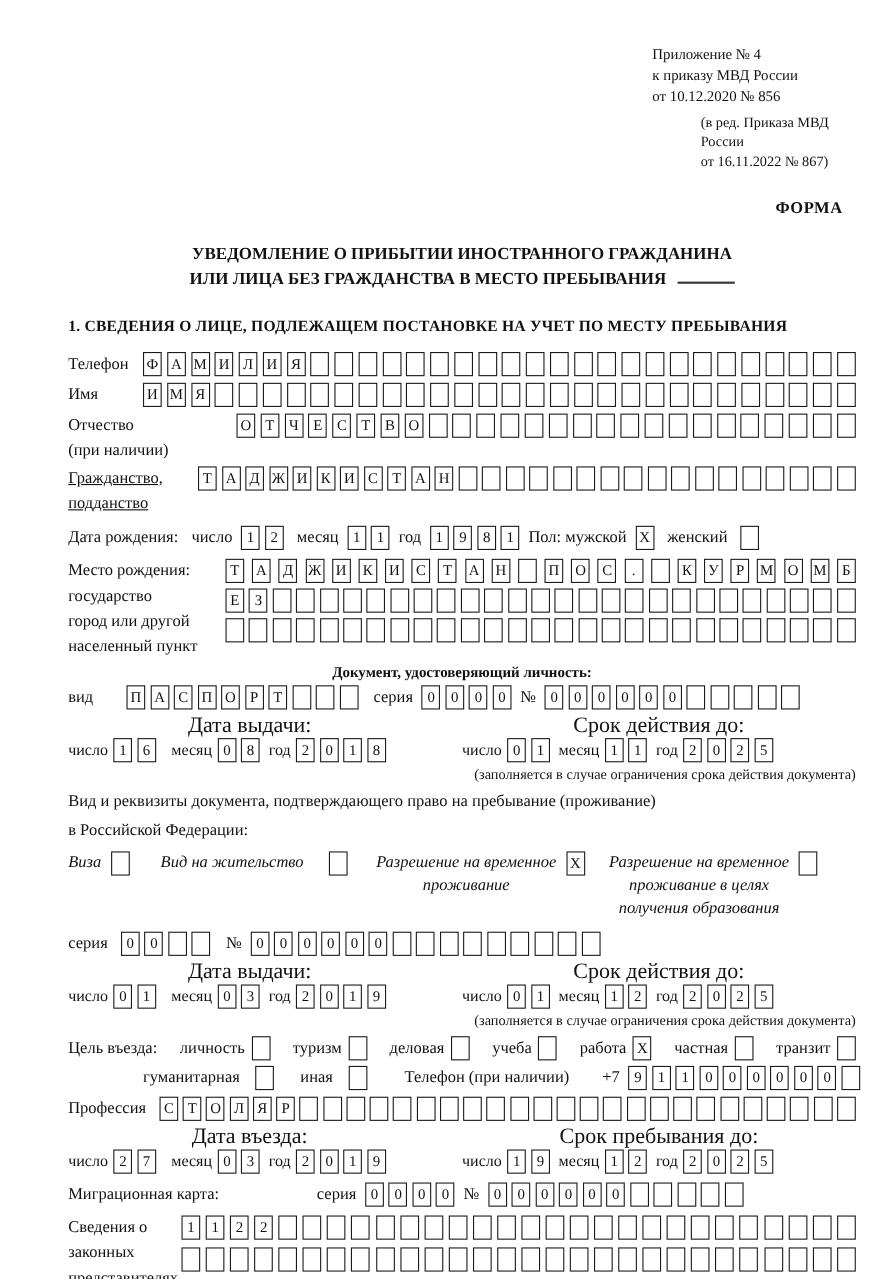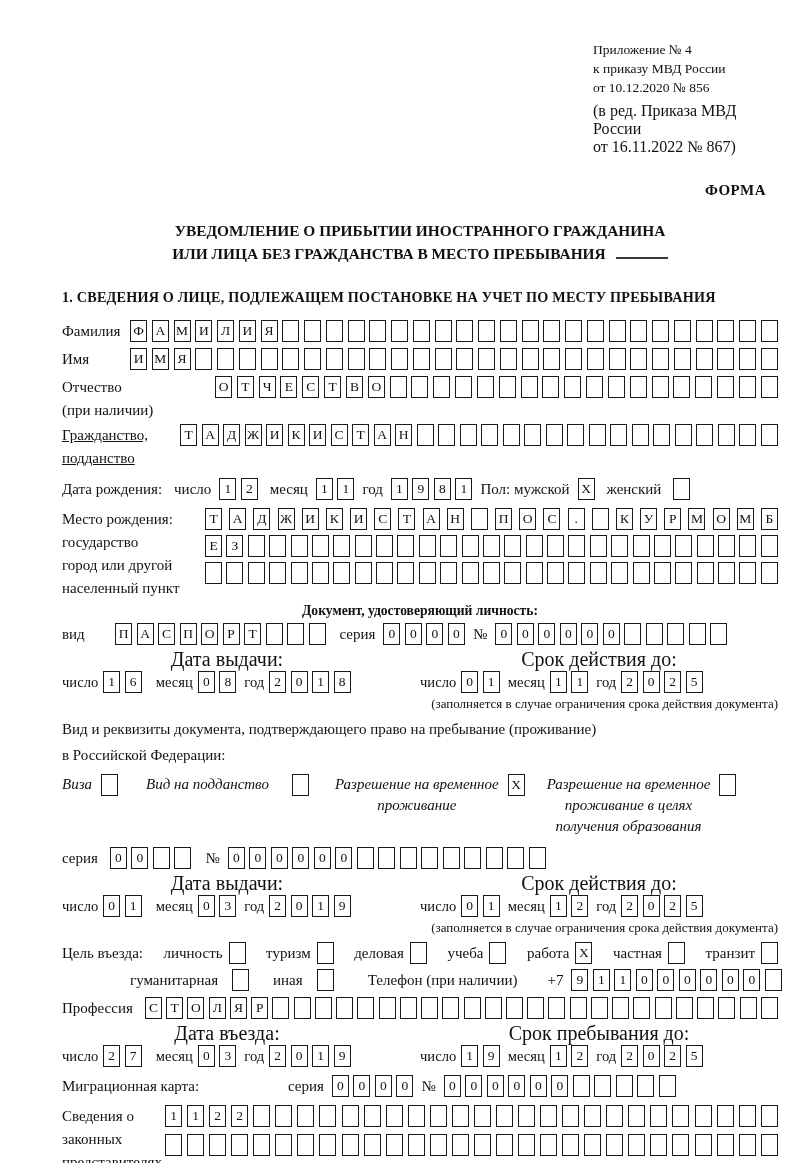--- a/index.html
+++ b/index.html
@@ -5,21 +5,21 @@
   * { margin:0; padding:0; box-sizing:border-box; }
   html,body { background:#ffffff; }
   body {
     width:800px; height:1163px; overflow:hidden;
     font-family:"Liberation Serif", serif; color:#111;
   }
   .page { padding:40px 22px 0 62px; width:800px; }
 
   
   .appendix { margin-left:auto; width:185px; font-size:13.5px; line-height:19px; }
-  .appendix .rev { margin-top:5px; font-size:16px; line-height:18px; }
+  .appendix .rev { margin-top:5px; font-size:13px; line-height:18px;margin-left:44px; }
   .forma { text-align:right; font-weight:bold; font-size:15px; margin-top:26px; padding-right:12px; letter-spacing:.5px; }
 
   .title { text-align:center; font-weight:bold; font-size:15.4px; line-height:23px; margin-top:20px; }
   .blank-line { display:inline-block; width:52px; border-bottom:2px solid #3a3a3a; margin-left:10px; }
   .section-h { font-weight:bold; font-size:14.2px; margin-top:24px; letter-spacing:.2px; }
 
   
   .row { display:flex; align-items:center; width:100%; }
   .rowt { display:flex; align-items:flex-start; width:100%; }
   .lbl { font-size:15px; line-height:22px; flex:0 0 auto; }
@@ -85,21 +85,21 @@
   <div class="forma">ФОРМА</div>
 
   <div class="title">
     <div>УВЕДОМЛЕНИЕ О ПРИБЫТИИ ИНОСТРАННОГО ГРАЖДАНИНА</div>
     <div><span>ИЛИ ЛИЦА БЕЗ ГРАЖДАНСТВА В МЕСТО ПРЕБЫВАНИЯ</span><span class="blank-line"></span></div>
   </div>
 
   <div class="section-h">1. СВЕДЕНИЯ О ЛИЦЕ, ПОДЛЕЖАЩЕМ ПОСТАНОВКЕ НА УЧЕТ ПО МЕСТУ ПРЕБЫВАНИЯ</div>
 
   <div class="row mt14">
-    <span class="lbl w68">Фамилия</span>
+    <span class="lbl w68">Телефон</span>
     <span class="boxes stretch">
         <span class="cell">Ф</span>
         <span class="cell">А</span>
         <span class="cell">М</span>
         <span class="cell">И</span>
         <span class="cell">Л</span>
         <span class="cell">И</span>
         <span class="cell">Я</span>
         <span class="cell"></span>
         <span class="cell"></span>
@@ -450,21 +450,21 @@
   <div class="lbl mt4">в Российской Федерации:</div>
 
   <div class="chk-row">
     <span class="chk-item">
       <span class="chk-label">Виза</span>
       <span class="boxes">
           <span class="cell"></span>
         </span>
     </span>
     <span class="chk-item" style="margin-left:28px;">
-      <span class="chk-label">Вид на подданство</span>
+      <span class="chk-label">Вид на жительство</span>
       <span class="boxes" style="margin-left:14px;">
           <span class="cell"></span>
         </span>
     </span>
     <span class="chk-item" style="margin-left:26px;">
       <span class="chk-label">
         <span>Разрешение на временное</span><br>
         <span>проживание</span>
       </span>
       <span class="boxes">

